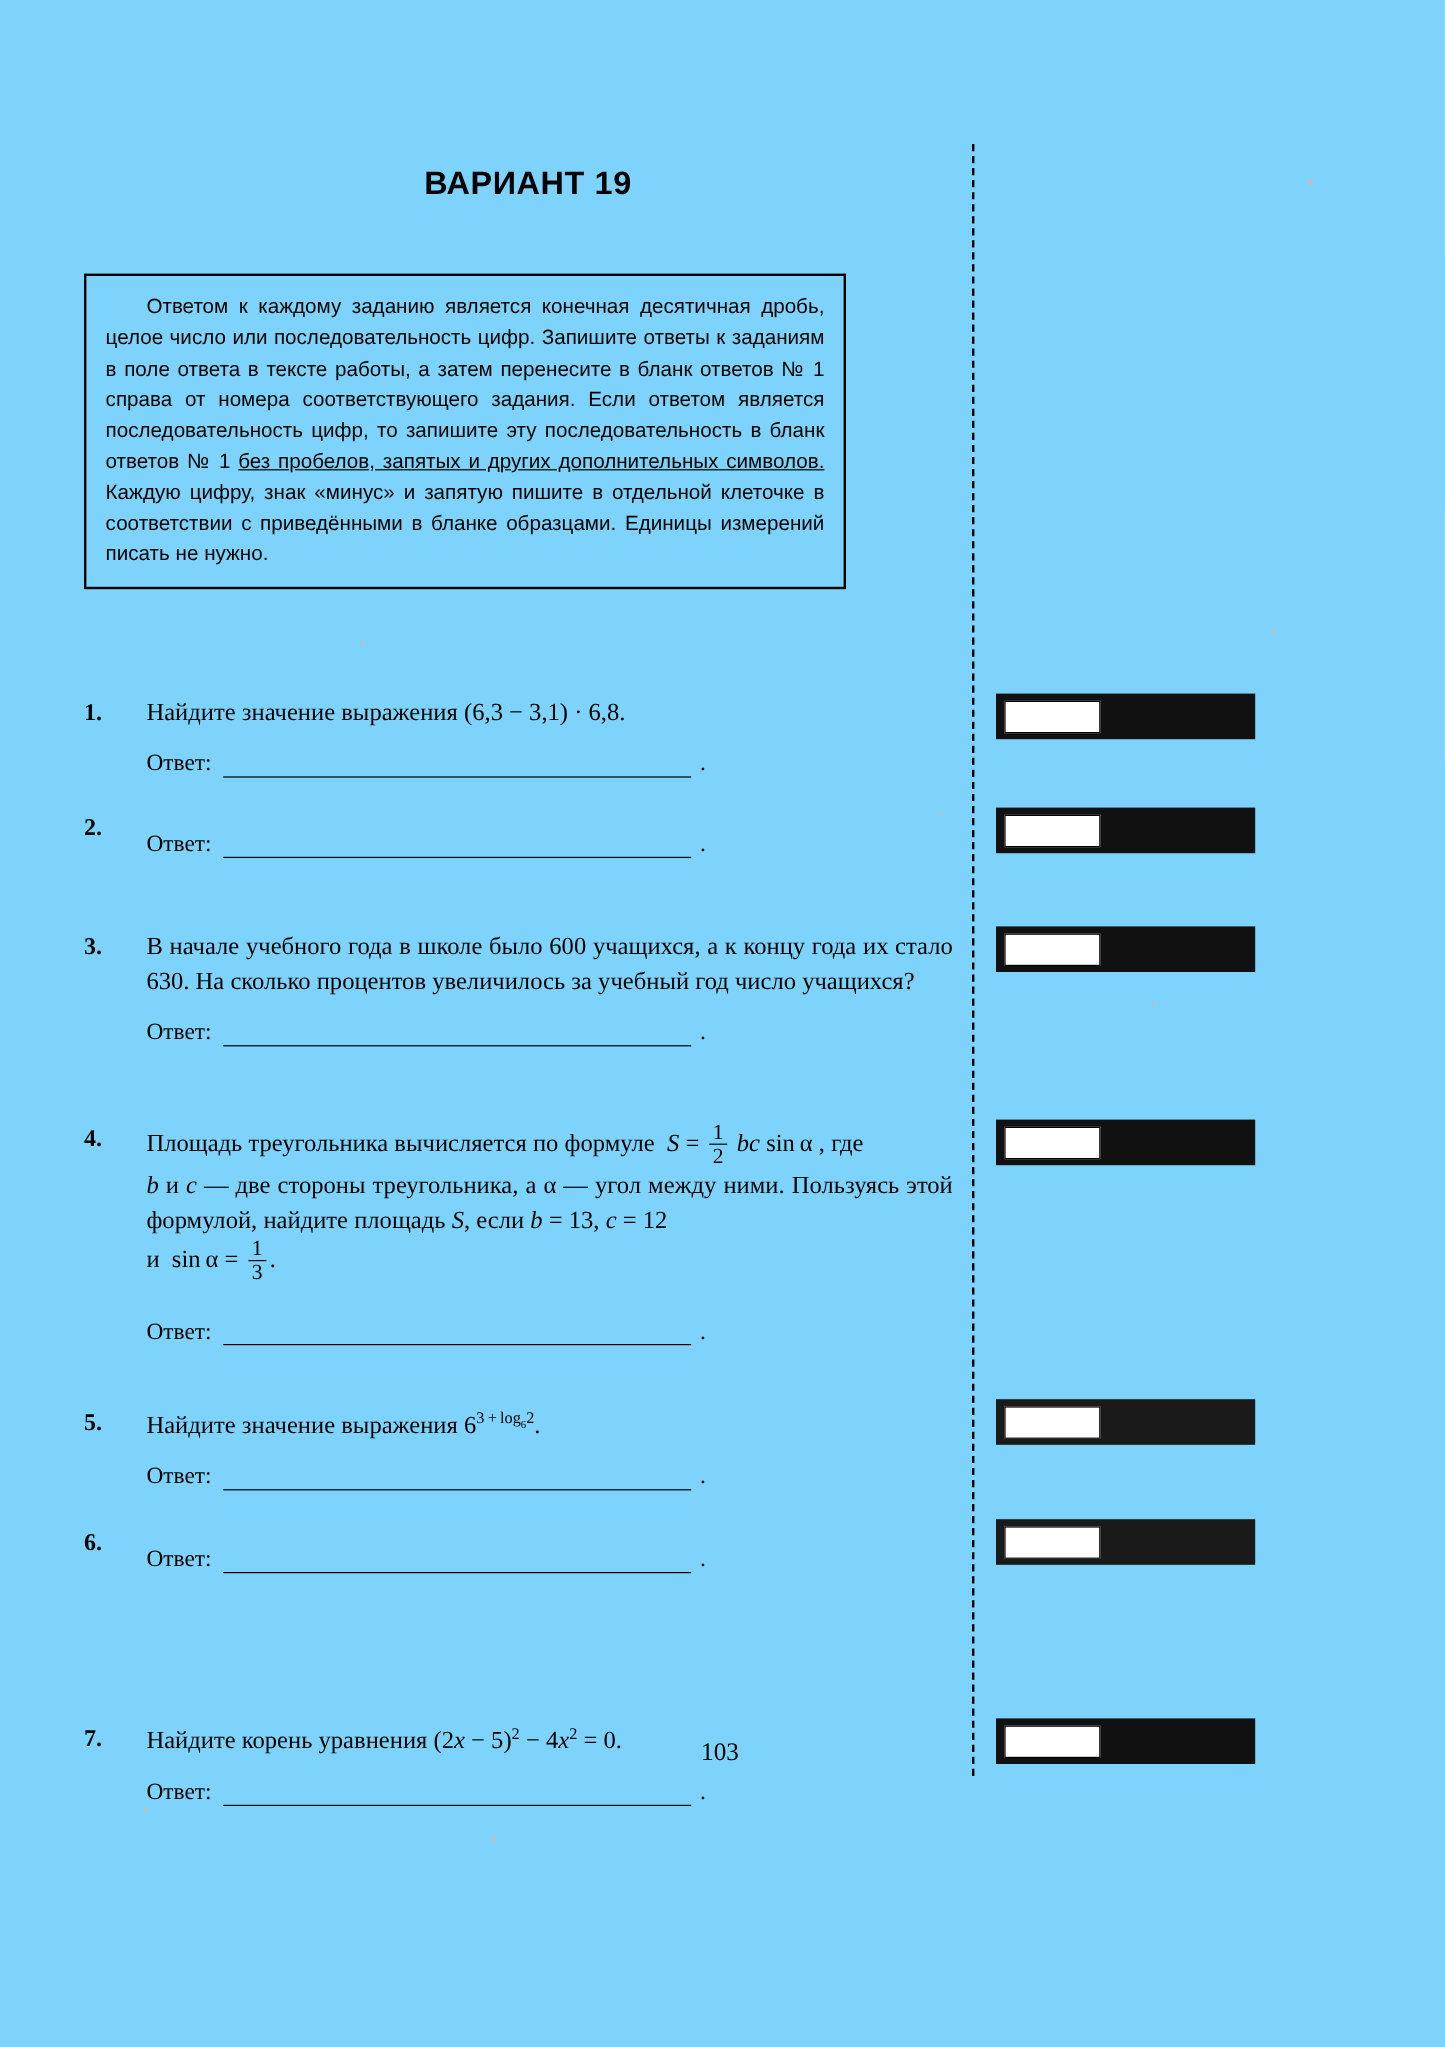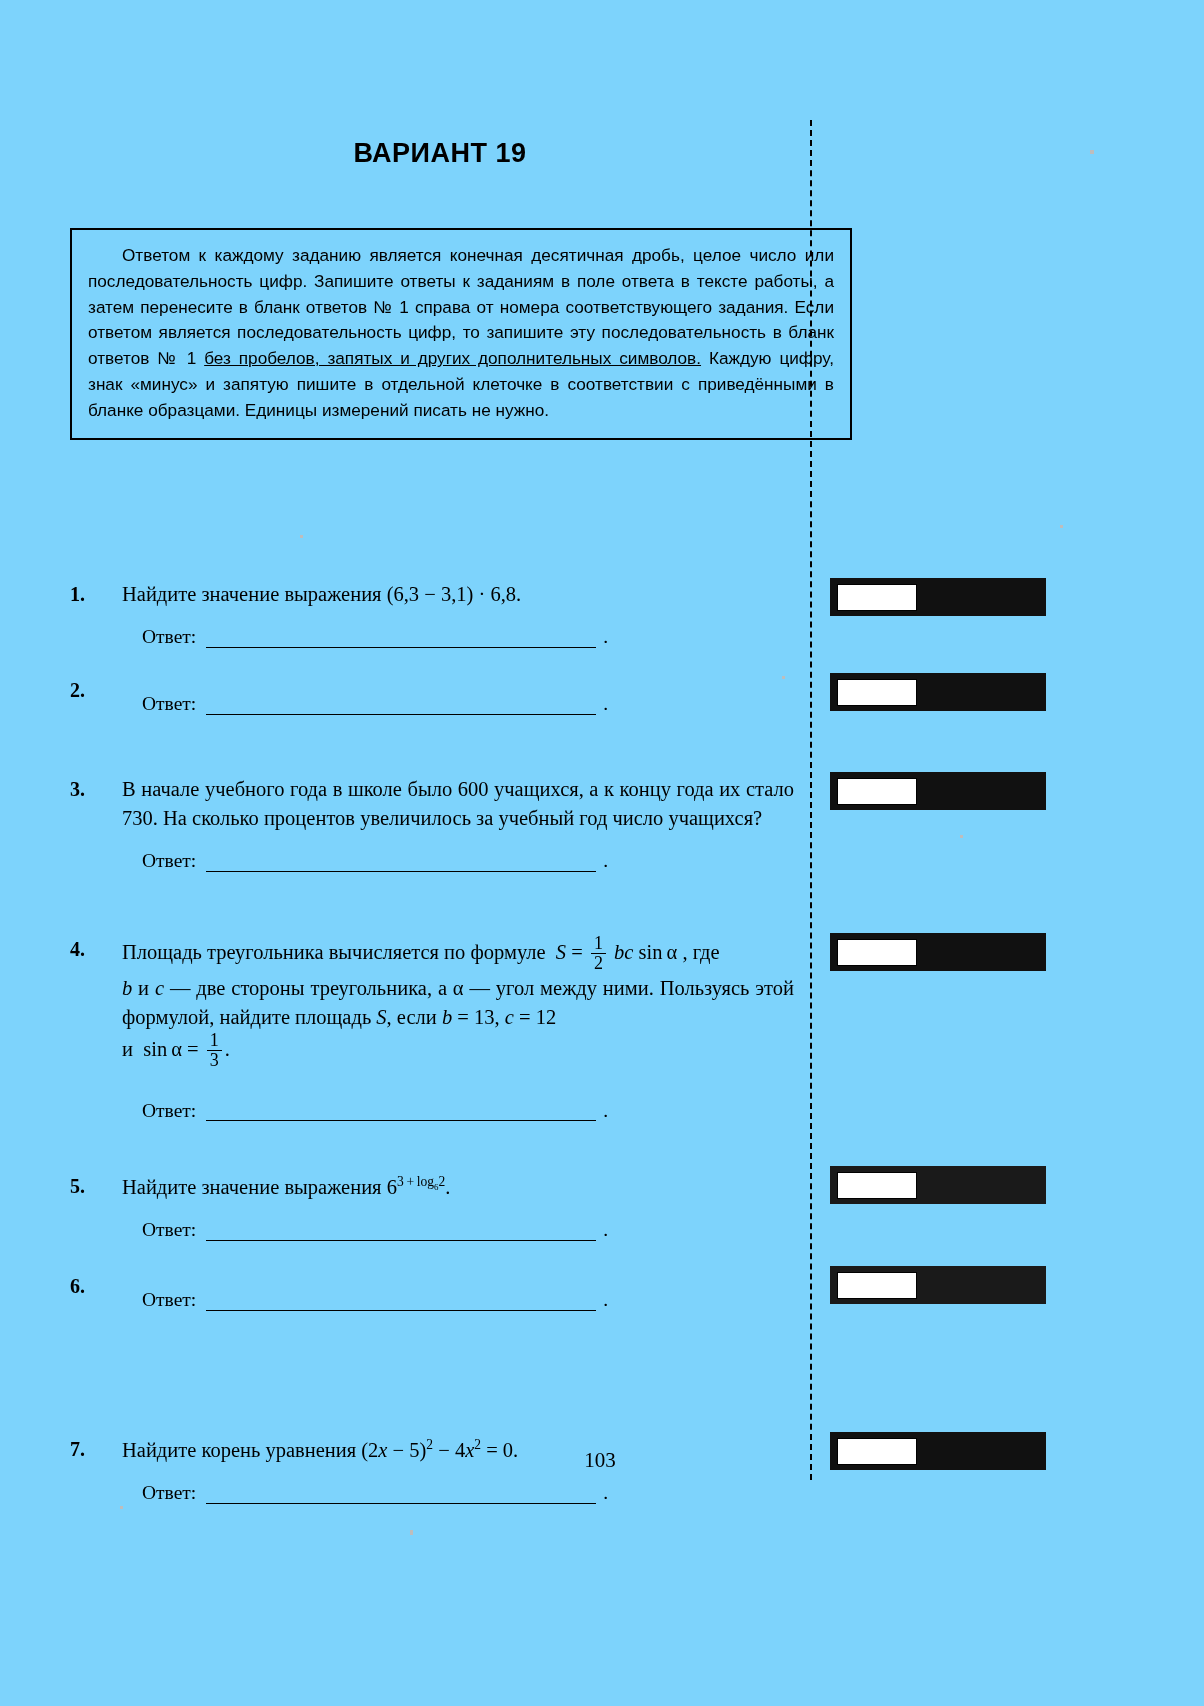--- a/index.html
+++ b/index.html
@@ -30,21 +30,21 @@
     text-align: center;
     font-family: "Liberation Sans", sans-serif;
     font-weight: bold;
     font-size: 27px;
     letter-spacing: 0.5px;
   }
   
   .instr-box {
     position: absolute;
     left: 70px; top: 228px;
-    width: 782px;
+    width: 635px;
     border: 2px solid #000;
     box-sizing: border-box;
     padding: 13px 16px 14px 16px;
     font-family: "Liberation Sans", sans-serif;
     font-size: 17.2px;
     line-height: 1.5;
     text-align: justify;
   }
   .instr-box p { margin: 0; text-indent: 34px; }
   .u { text-decoration: underline; }
@@ -63,21 +63,21 @@
     font-size: 20px;
     font-family: "Liberation Serif", serif;
   }
   .task .body {
     margin-left: 52px;
     width: 672px;
     text-align: justify;
   }
   .task .body .lastline { text-align: left; }
   .ans-row {
-    margin-left: 72px;
+    margin-left: 52px;
     margin-top: 14px;
     display: flex;
     align-items: flex-end;
     width: 560px;
   }
   .ans-label { font-size: 19.5px; padding-right: 10px; }
   .ans-line {
     flex: 1;
     border-bottom: 1.4px solid #000;
     height: 17px;
@@ -163,21 +163,21 @@
     <span class="num">2.</span>
     <div class="ans-row">
       <span class="ans-label">Ответ:</span>
       <span class="ans-line"></span>
       <span class="ans-dot">.</span>
     </div>
   </div>
 
   <div class="task" style="left:70px; top:775px; width:740px;">
     <span class="num">3.</span>
-    <div class="body">В начале учебного года в школе было 600 учащихся, а к концу года их стало 730. На сколько процентов увеличилось за учебный год число учащихся?</div>
+    <div class="body">В начале учебного года в школе было 600 учащихся, а к концу года их стало 630. На сколько процентов увеличилось за учебный год число учащихся?</div>
     <div class="ans-row">
       <span class="ans-label">Ответ:</span>
       <span class="ans-line"></span>
       <span class="ans-dot">.</span>
     </div>
   </div>
 
   <div class="task" style="left:70px; top:935px; width:740px;">
     <span class="num">4.</span>
     <div class="body">

